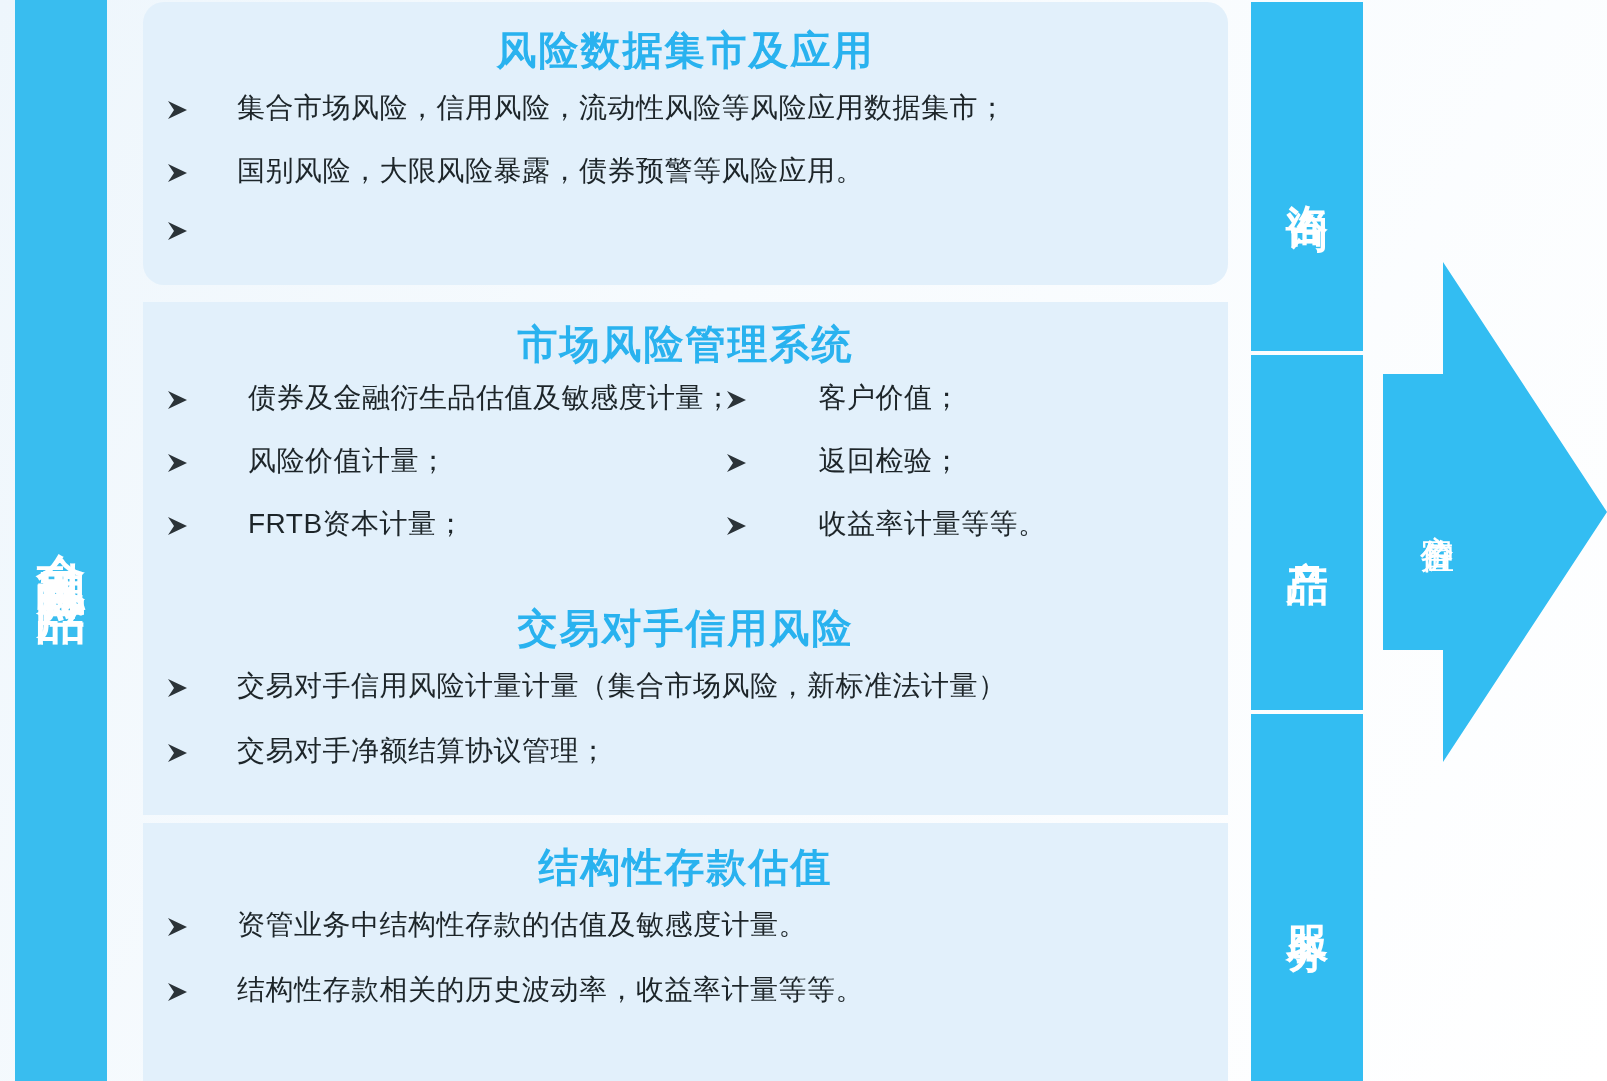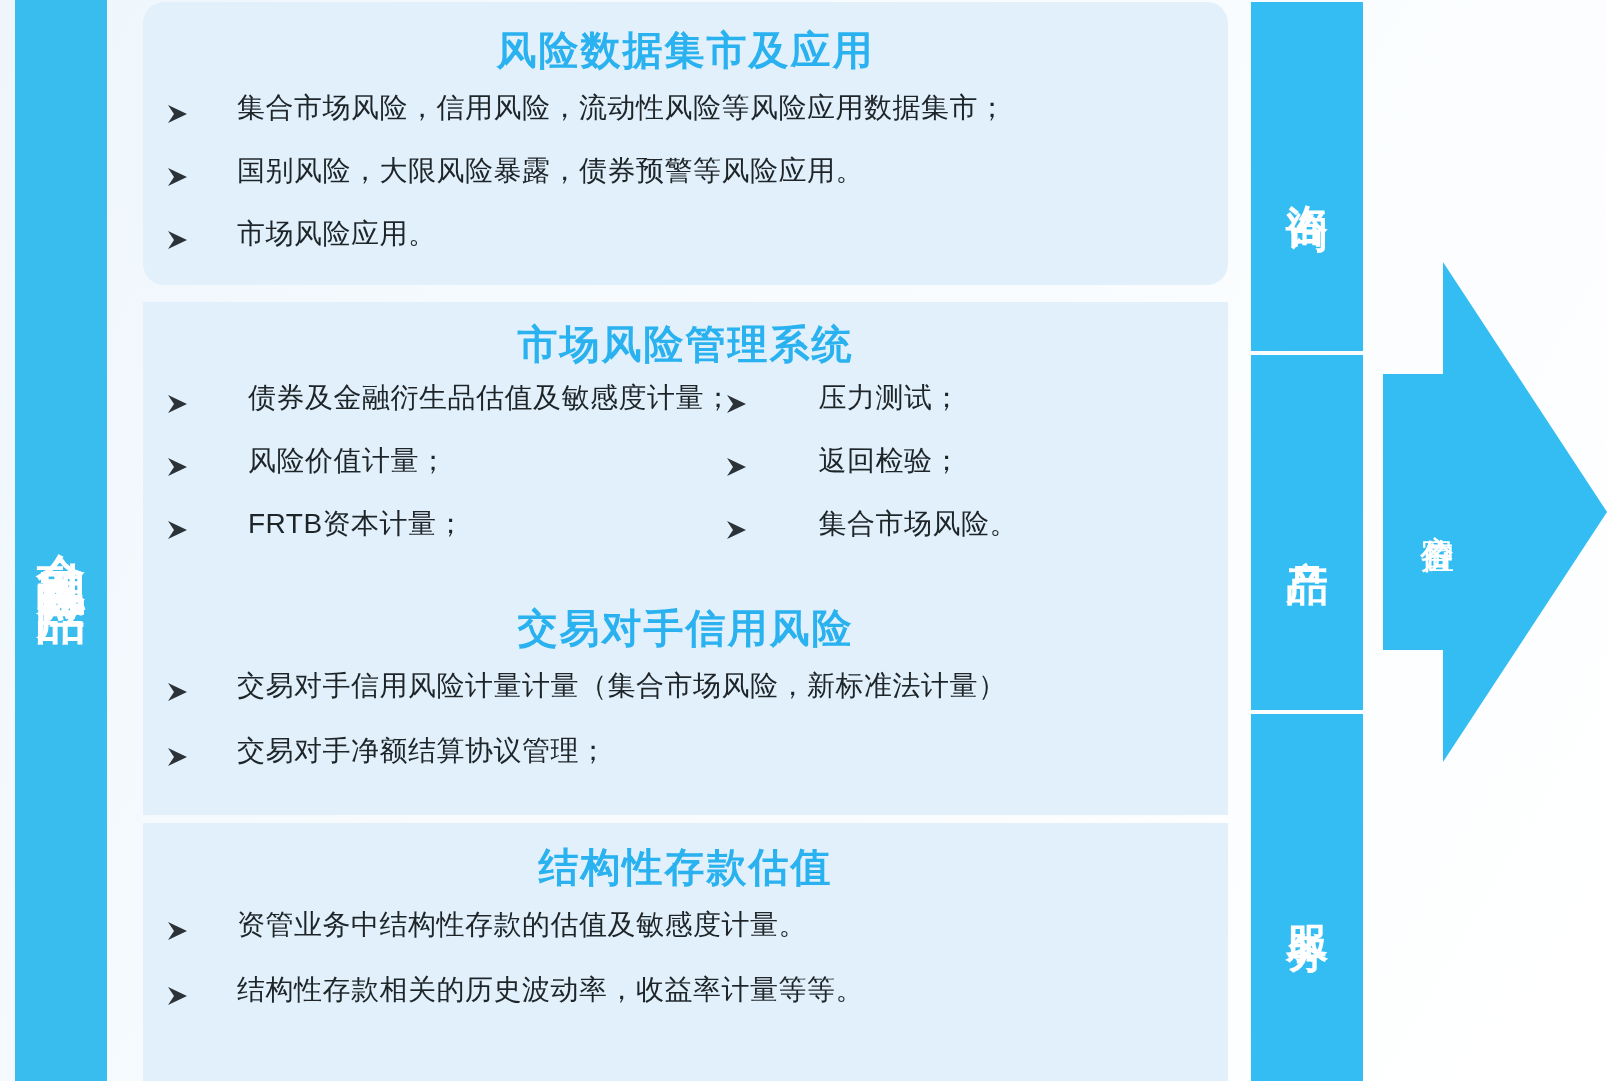--- a/index.html
+++ b/index.html
@@ -74,21 +74,21 @@
   .sec-1 .sec-title { padding-top: 28px; }
   .sec-2 .sec-title { padding-top: 22px; }
   .sec-3 .sec-title { padding-top: 20px; }
   .sec-4 .sec-title { padding-top: 24px; }
 
   .bullets {
     margin-top: 20px;
   }
   .bullet-row {
     display: flex;
-    align-items: flex-end;
+    align-items: center;
     margin-bottom: 26px;
   }
   .sec-1 .bullet-row { margin-bottom: 28px; }
   .sec-3 .bullet-row, .sec-4 .bullet-row { margin-bottom: 30px; }
 
   .bullet-marker {
     width: 36px;
     min-width: 36px;
     margin-left: 22px;
     margin-right: 36px;
@@ -210,21 +210,20 @@
               </svg>
           </div>
           <div class="bullet-text">国别风险，大限风险暴露，债券预警等风险应用。</div>
         </div>
         <div class="bullet-row">
           <div class="bullet-marker">
             <svg width="26" height="26" viewBox="0 0 26 26">
                 <path d="M3 4 L22 13 L3 22 L9 13 Z" fill="#2b3338"></path>
               </svg>
           </div>
-          <div class="bullet-text">市场风险应用。</div>
         </div>
       </div>
     </div>
 
     <div class="section sec-2">
       <div class="sec-title">市场风险管理系统</div>
       <div class="two-col">
         <div class="col col-left">
           <div class="bullet-row">
             <div class="bullet-marker">
@@ -251,37 +250,37 @@
             <div class="bullet-text">FRTB资本计量；</div>
           </div>
         </div>
         <div class="col col-right">
           <div class="bullet-row">
             <div class="bullet-marker">
               <svg width="26" height="26" viewBox="0 0 26 26">
                   <path d="M3 4 L22 13 L3 22 L9 13 Z" fill="#2b3338"></path>
                 </svg>
             </div>
-            <div class="bullet-text">压力测试；</div>
+            <div class="bullet-text">客户价值；</div>
           </div>
           <div class="bullet-row">
             <div class="bullet-marker">
               <svg width="26" height="26" viewBox="0 0 26 26">
                   <path d="M3 4 L22 13 L3 22 L9 13 Z" fill="#2b3338"></path>
                 </svg>
             </div>
             <div class="bullet-text">返回检验；</div>
           </div>
           <div class="bullet-row">
             <div class="bullet-marker">
               <svg width="26" height="26" viewBox="0 0 26 26">
                   <path d="M3 4 L22 13 L3 22 L9 13 Z" fill="#2b3338"></path>
                 </svg>
             </div>
-            <div class="bullet-text">集合市场风险。</div>
+            <div class="bullet-text">收益率计量等等。</div>
           </div>
         </div>
       </div>
     </div>
 
     <div class="section sec-3">
       <div class="sec-title">交易对手信用风险</div>
       <div class="bullets">
         <div class="bullet-row">
           <div class="bullet-marker">

